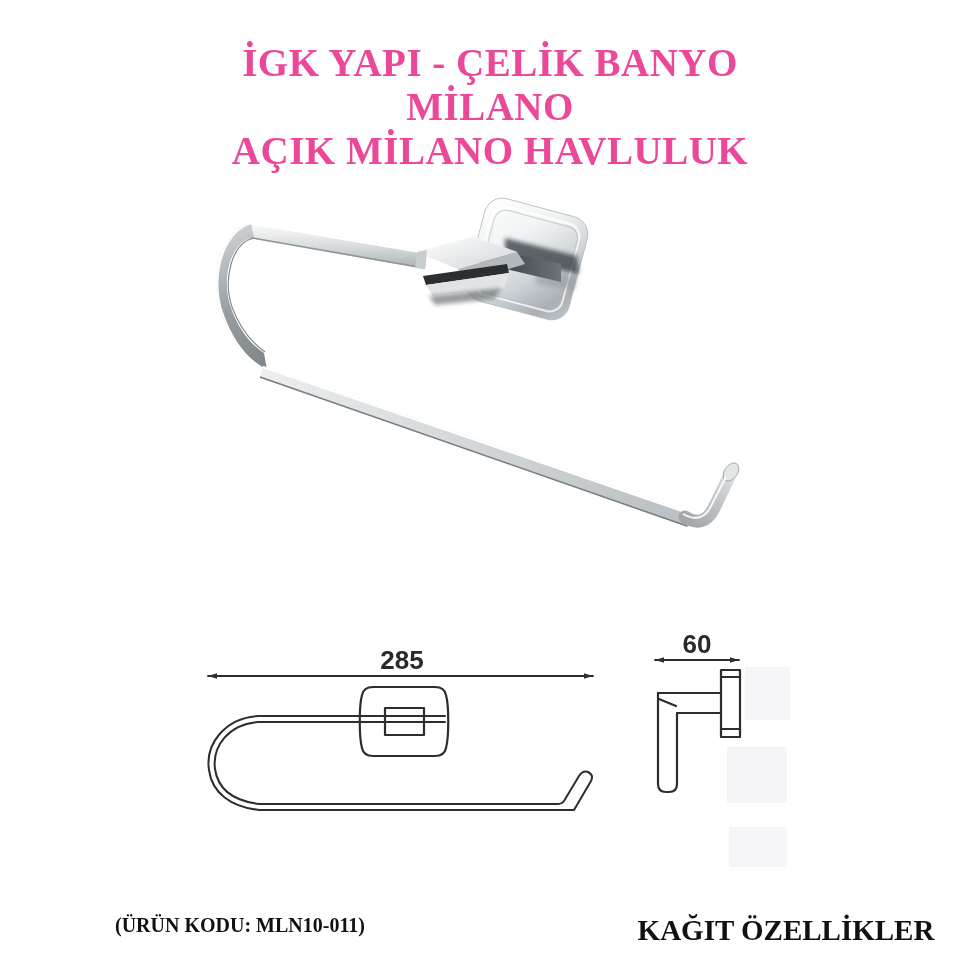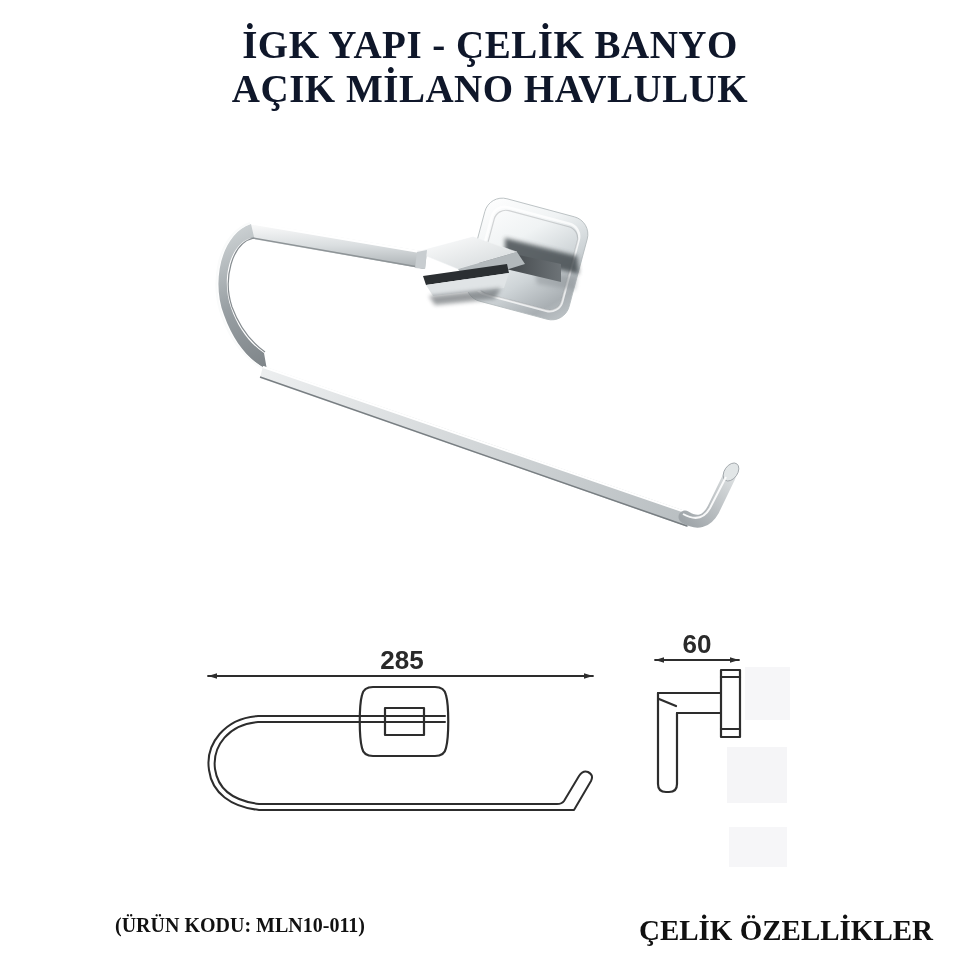--- a/index.html
+++ b/index.html
@@ -1,22 +1,22 @@
 <!DOCTYPE html>
 <html><head>
 <meta charset="utf-8">
 <style>
   html,body{margin:0;padding:0;}
   body{
     width:980px;height:980px;position:relative;background:#ffffff;overflow:hidden;
     font-family:"Liberation Serif", serif;
   }
   .title-block{
-    position:absolute;top:23px;left:0;width:980px;text-align:center;
-    color:#0f172a;font-weight:bold;font-size:39px;line-height:44px;letter-spacing:.5px;
+    position:absolute;top:41px;left:0;width:980px;text-align:center;
+    color:#ec4899;font-weight:bold;font-size:39px;line-height:44px;letter-spacing:.5px;
   }
   .title-block div{white-space:nowrap;}
   .photo-wrap{position:absolute;left:205px;top:172px;width:560px;height:390px;}
   .front-drawing{position:absolute;left:195px;top:644px;width:420px;height:185px;}
   .side-drawing{position:absolute;left:632px;top:625px;width:160px;height:250px;}
   .dim-label{
     font-family:"Liberation Sans", sans-serif;font-weight:700;font-size:26px;fill:#2a2a2a;
   }
   .footer-code{
     position:absolute;left:30px;top:914px;width:420px;text-align:center;
@@ -26,20 +26,21 @@
     position:absolute;left:600px;top:914px;width:372px;text-align:center;
     font-weight:bold;font-size:29px;color:#111;white-space:nowrap;
   }
   svg{display:block;}
 </style>
 </head>
 <body>
 
 <div class="title-block">
   <div>İGK YAPI - ÇELİK BANYO</div>
+  <div>MİLANO</div>
   <div>AÇIK MİLANO HAVLULUK</div>
 </div>
 
 <div class="photo-wrap">
 <svg width="560" height="390" viewBox="0 0 560 390">
   <defs>
     <linearGradient id="g_plate" x1="0" y1="0" x2="1" y2="1">
       <stop offset="0" stop-color="#ffffff"></stop>
       <stop offset="0.35" stop-color="#f0f3f4"></stop>
       <stop offset="0.62" stop-color="#ced4d7"></stop>
@@ -171,13 +172,13 @@
     <g stroke-width="2.2">
       <path d="M26,68 L26,159 Q26,167 34,167 L37,167 Q45,167 45,159 L45,88"></path>
       <line x1="27" y1="74" x2="44" y2="81"></line>
     </g>
   </g>
   <text class="dim-label" x="65" y="28" text-anchor="middle">60</text>
 </svg>
 </div>
 
 <div class="footer-code">(ÜRÜN KODU: MLN10-011)</div>
-<div class="footer-tech">ÇELİK ÖZELLİKLER</div>
+<div class="footer-tech">KAĞIT ÖZELLİKLER</div>
 
 </body></html>

